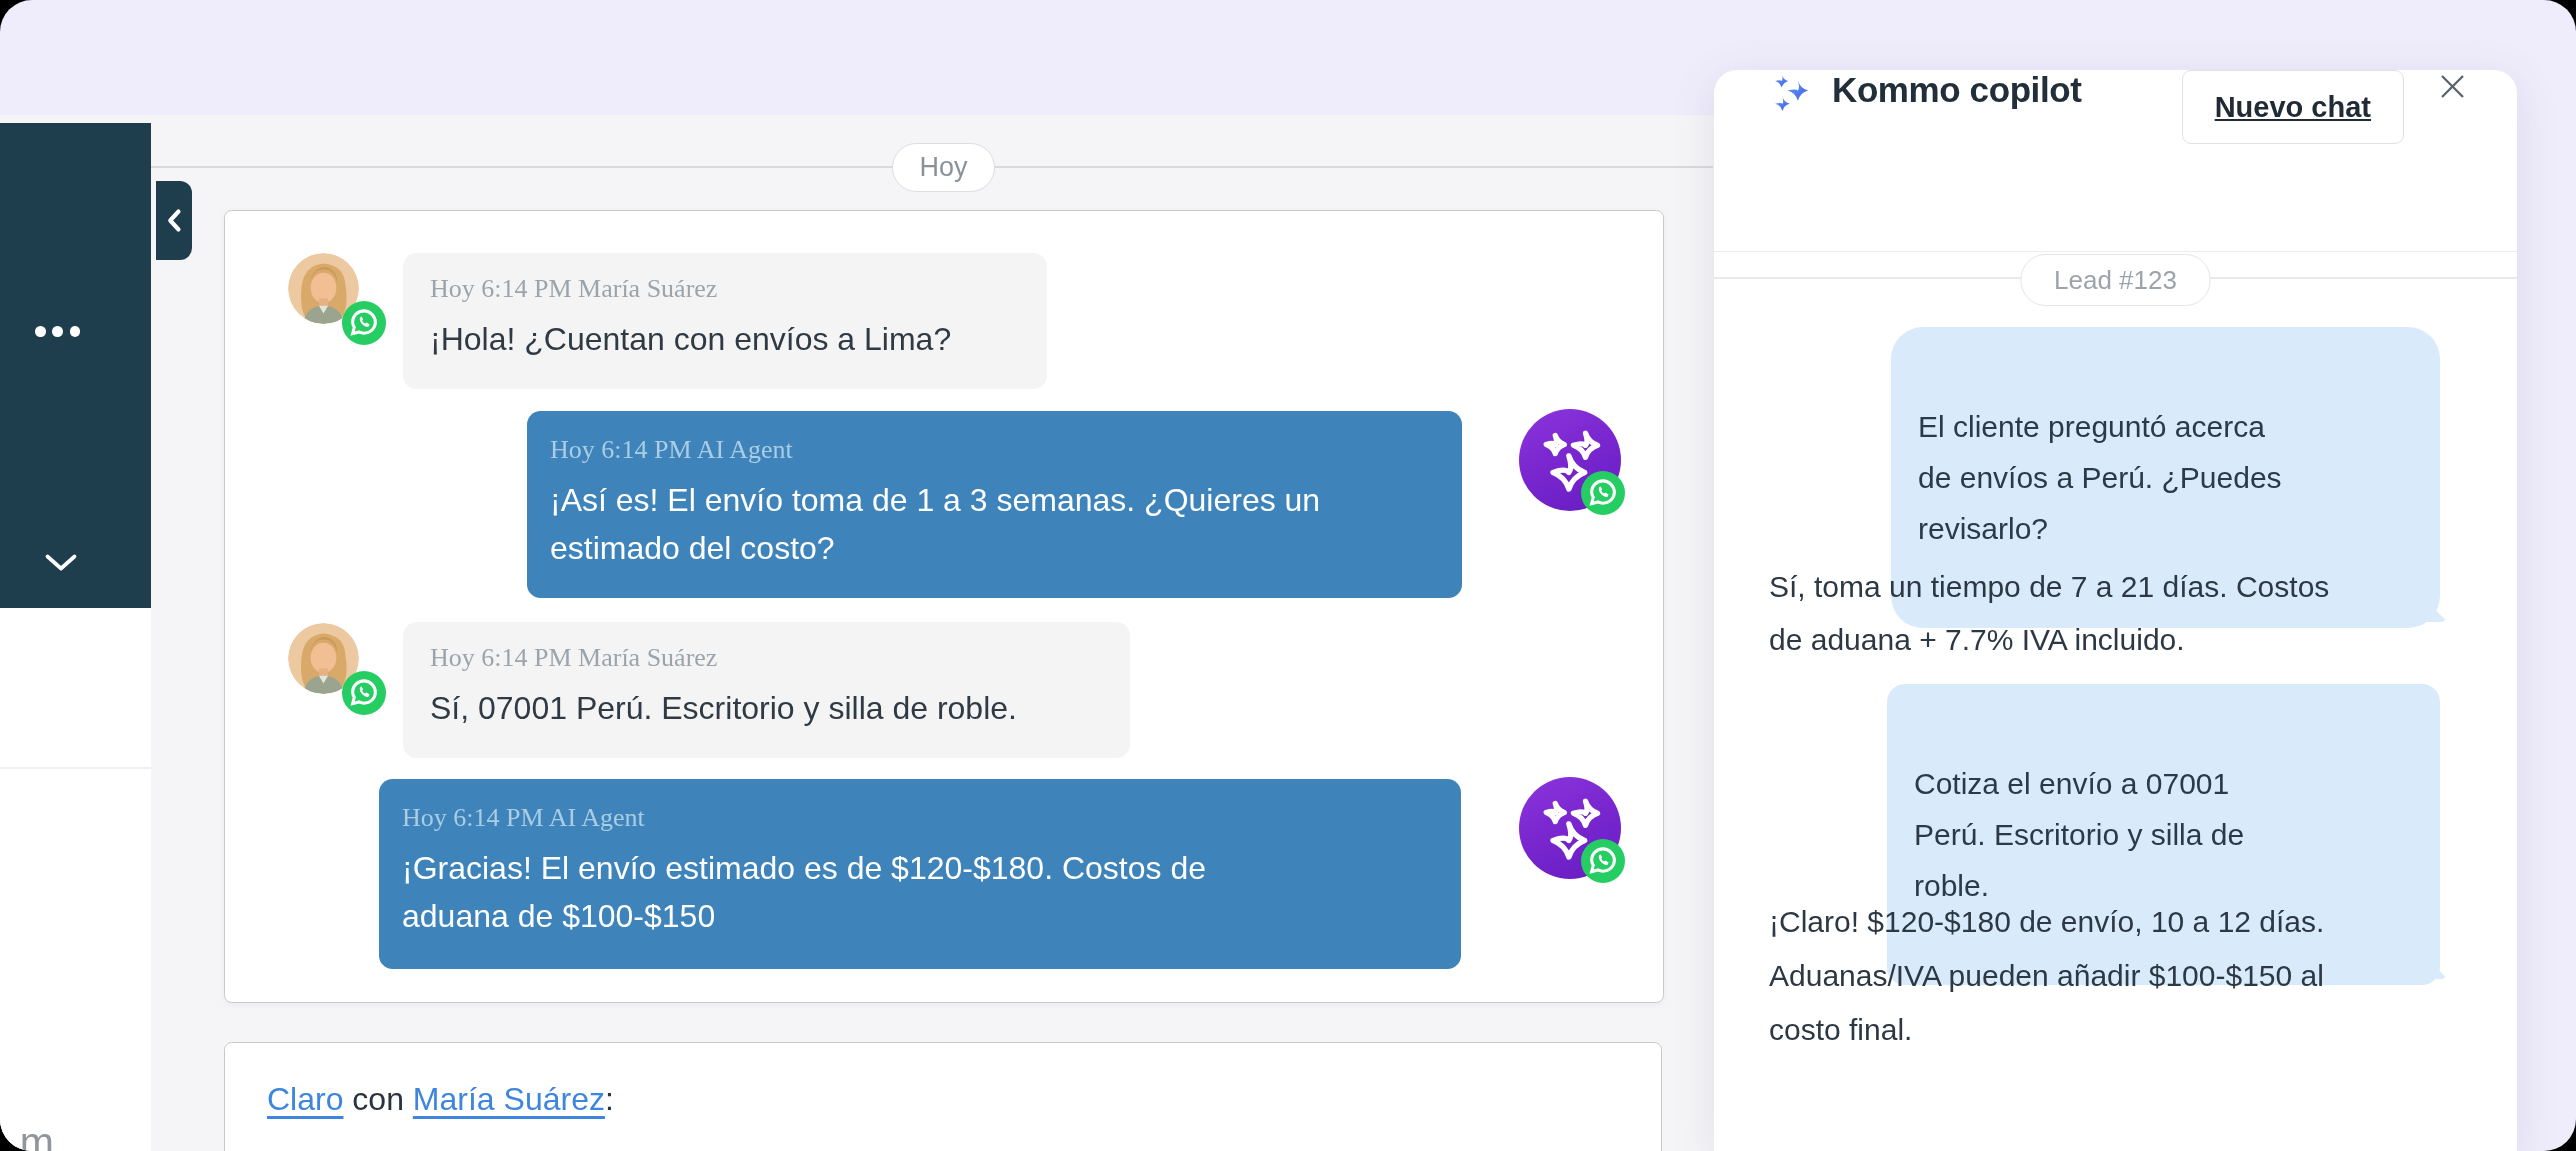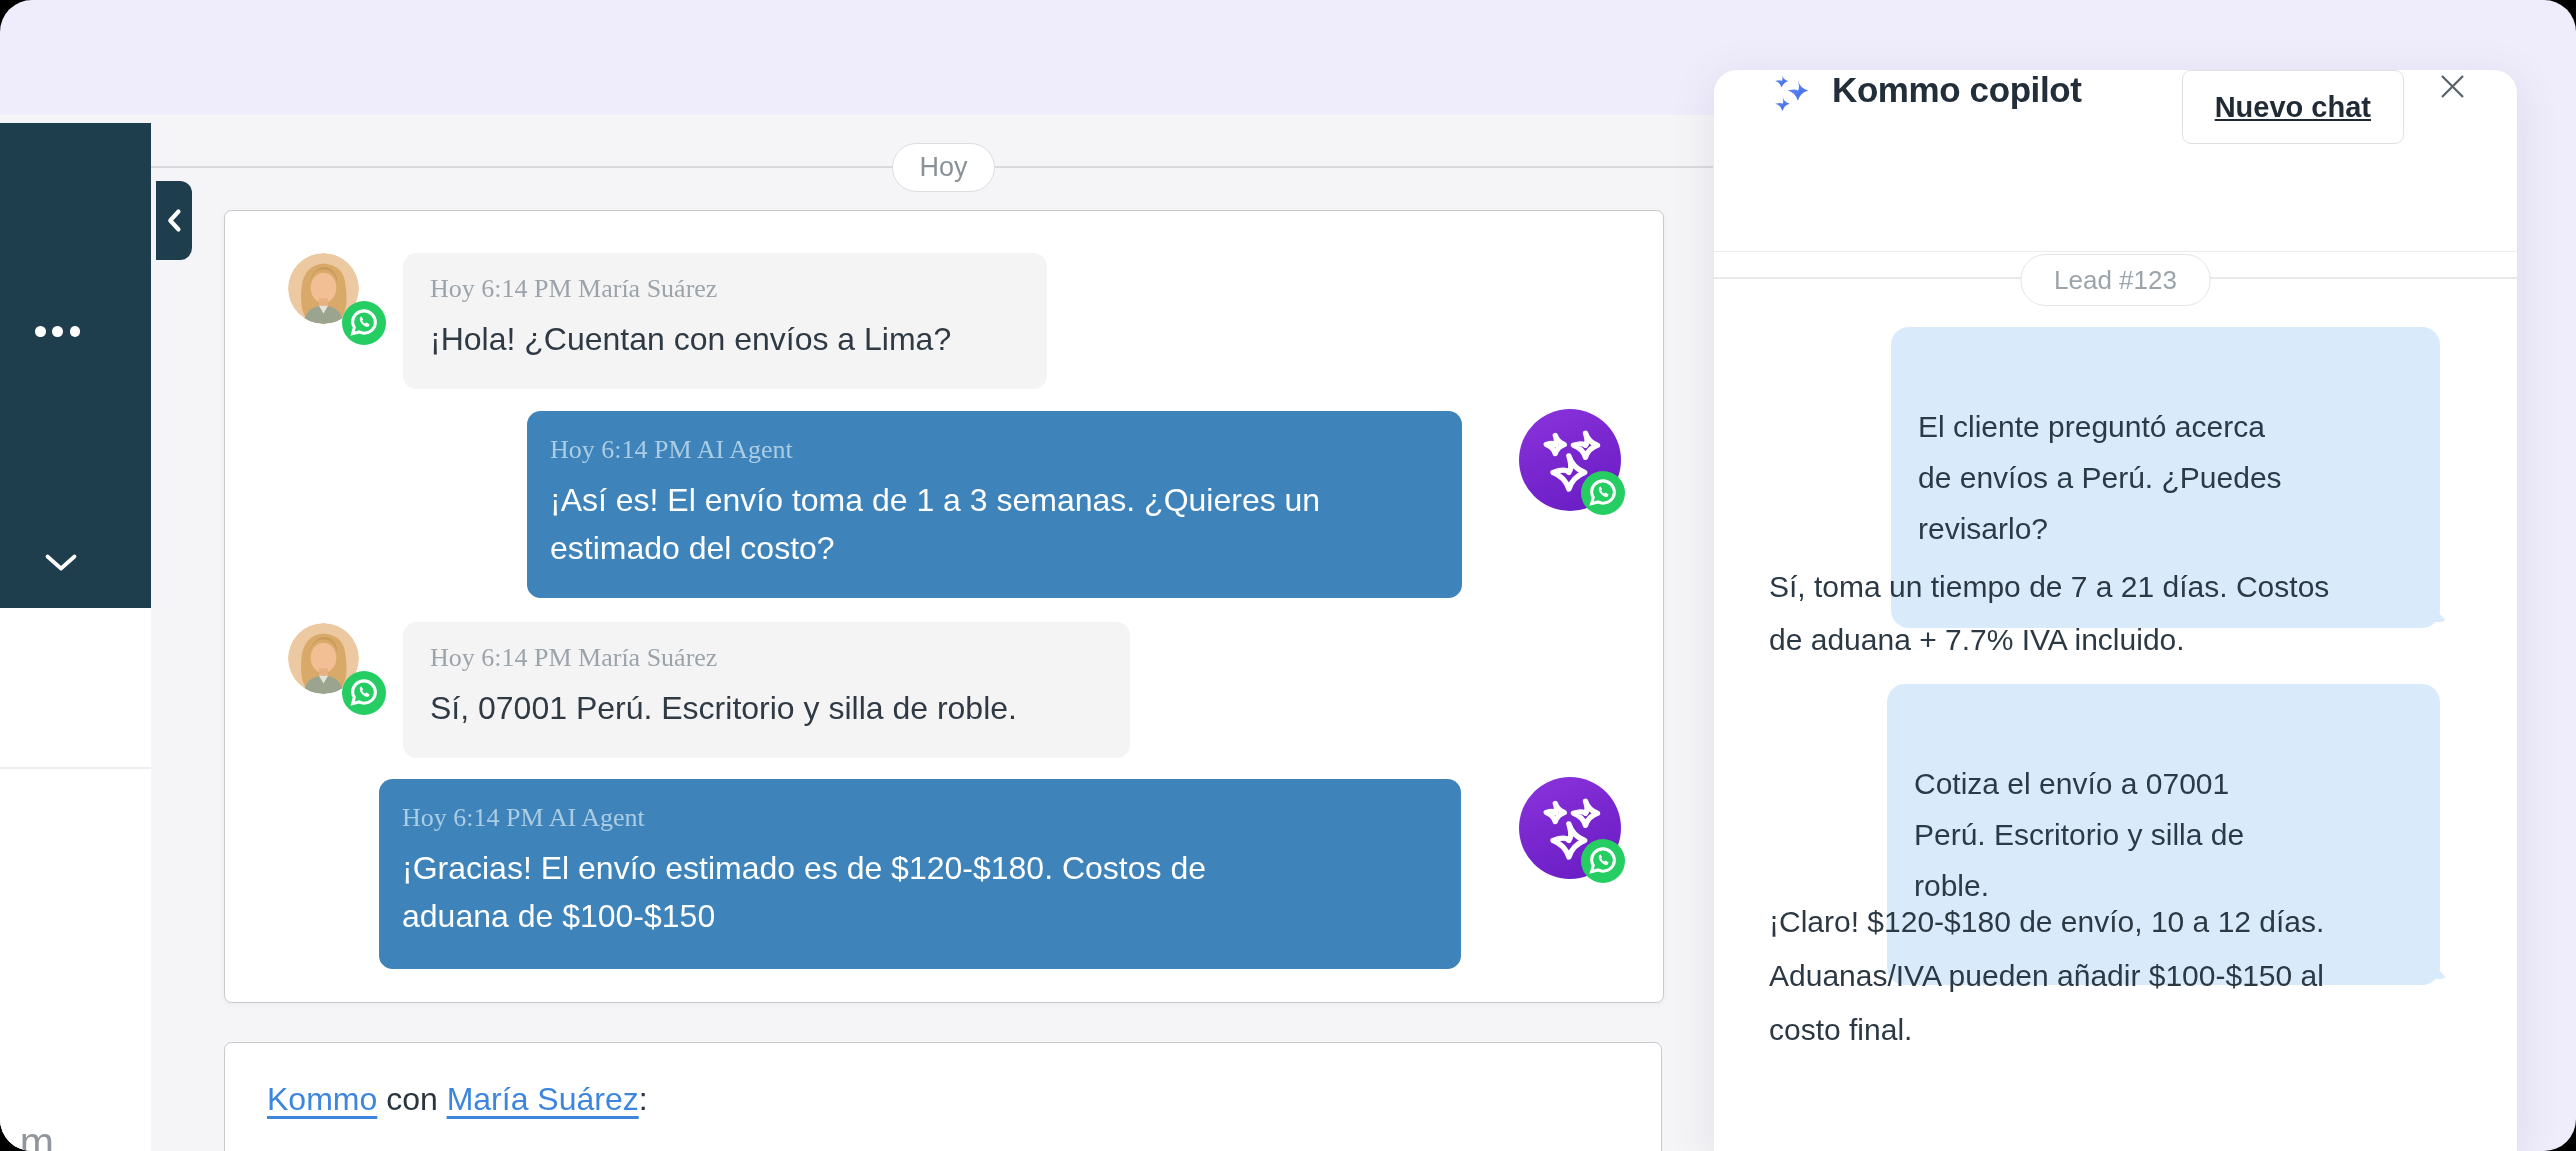--- a/index.html
+++ b/index.html
@@ -219,21 +219,21 @@
           <circle cx="29" cy="29" r="29" fill="#25CD63"></circle>
           <path d="M29 13c-8.3 0-15 6.4-15 14.3 0 2.7.8 5.2 2.2 7.4L14 43l8.5-2.2c2 1 4.2 1.6 6.5 1.6 8.3 0 15-6.4 15-14.3S37.3 13 29 13z" fill="none" stroke="#FFFFFF" stroke-width="4"></path>
           <path d="M23.5 22.5c-.4 2.6.8 5.9 3.2 8.3 2.4 2.4 5.7 3.8 8.2 3.3l1.5-3.2-4.2-2.4-1.8 1.2c-1.4-.7-3.1-2.4-3.8-3.8l1.3-1.8-2.6-4.1-1.8 2.5z" fill="#FFFFFF"></path>
         </svg>
       </span>
     </div>
   </div>
 
   <div id="note-card" class="abs">
     <div class="line">
-      <a>Kommo</a><span> con </span><a>María Suárez</a><span>:</span>
+      <a>Claro</a><span> con </span><a>María Suárez</a><span>:</span>
     </div>
   </div>
 
   <div id="copilot" class="abs">
 
     <div id="copilot-header">
       <span style="display:flex;">
         <svg width="44" height="44" viewBox="0 0 60 60">
           <defs>
             <linearGradient id="blu" x1="0" y1="0" x2="1" y2="1">
@@ -257,21 +257,21 @@
           <line x1="36" y1="8" x2="8" y2="36" stroke="#59636B" stroke-width="3"></line>
         </svg>
       </span>
     </div>
 
     <div id="lead-row">
       <div id="lead-line"></div>
       <div id="lead-badge">Lead #123</div>
     </div>
 
-    <div class="cp-user-bubble" style="top:257px; width:495px;">
+    <div class="cp-user-bubble" style="top:257px; width:495px;border-radius:32px;">
       <span>El cliente preguntó acerca
 de envíos a Perú. ¿Puedes
 revisarlo?</span>
       <span class="tail"></span>
     </div>
 
     <div class="cp-reply" style="top:490px;">Sí, toma un tiempo de 7 a 21 días. Costos
 de aduana + 7.7% IVA incluido.</div>
 
     <div class="cp-user-bubble" style="top:614px; width:499px;">

